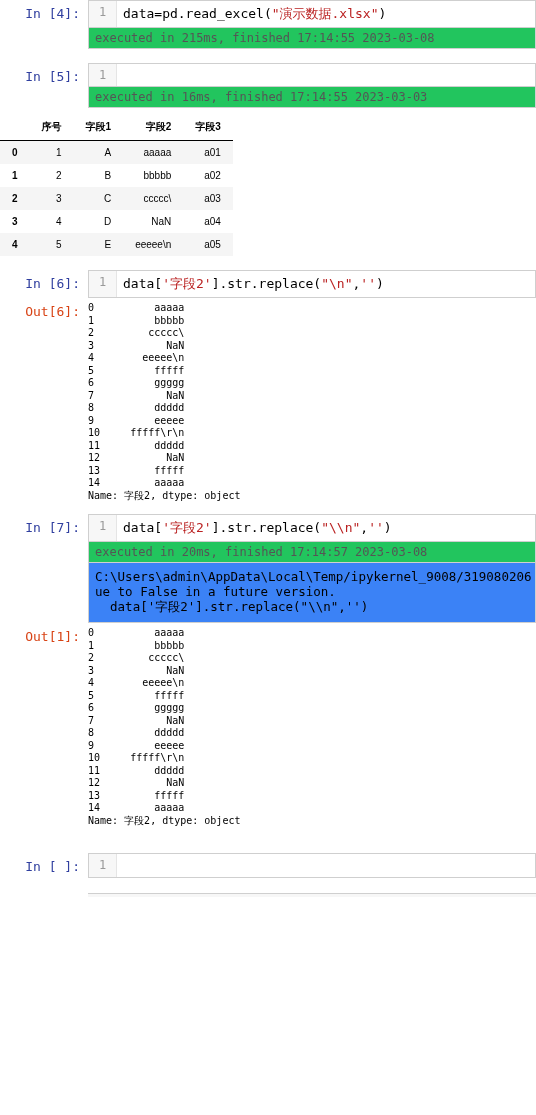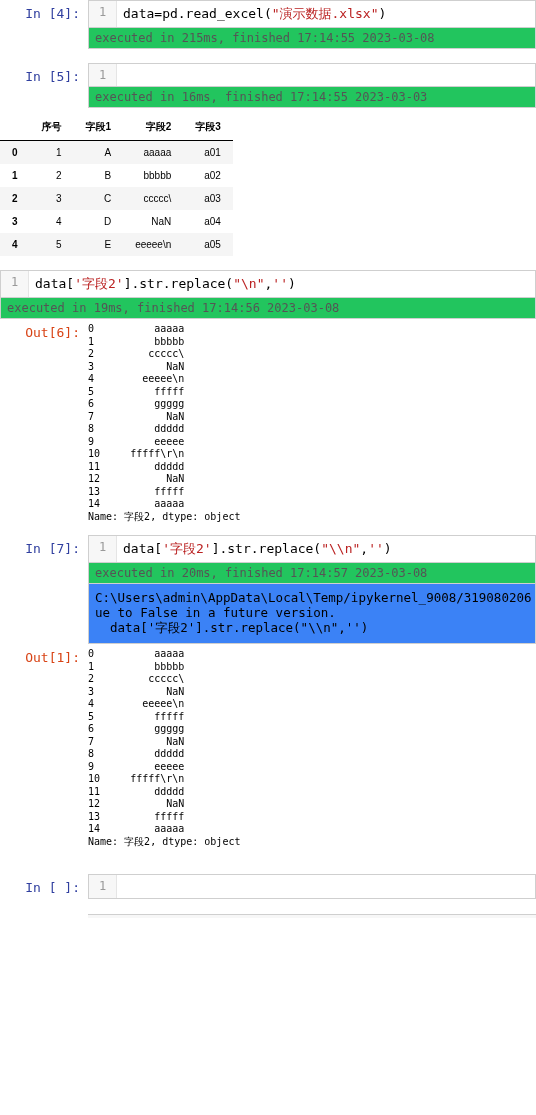--- a/index.html
+++ b/index.html
@@ -152,26 +152,26 @@
             <td>E</td>
             <td>eeeee\n</td>
             <td>a05</td>
           </tr>
         </tbody>
     </table>
   </div>
 </div>
 
 <div class="cell">
+  <div class="prompt prompt-in">In [6]:</div>
   <div class="area">
     <div class="code-row">
       <div class="ln">1</div>
       <div class="code"><span>data[</span><span class="tok-str">'字段2'</span><span>].str.replace(</span><span class="tok-str">"\n"</span><span>,</span><span class="tok-str">''</span><span>)</span></div>
     </div>
-    <div class="timing">executed in 19ms, finished 17:14:56 2023-03-08</div>
   </div>
 </div>
 <div class="cell">
   <div class="prompt prompt-out">Out[6]:</div>
   <div class="area">
     <div class="plain-out" id="series6">0          aaaaa
 1          bbbbb
 2         ccccc\
 3            NaN
 4        eeeee\n

